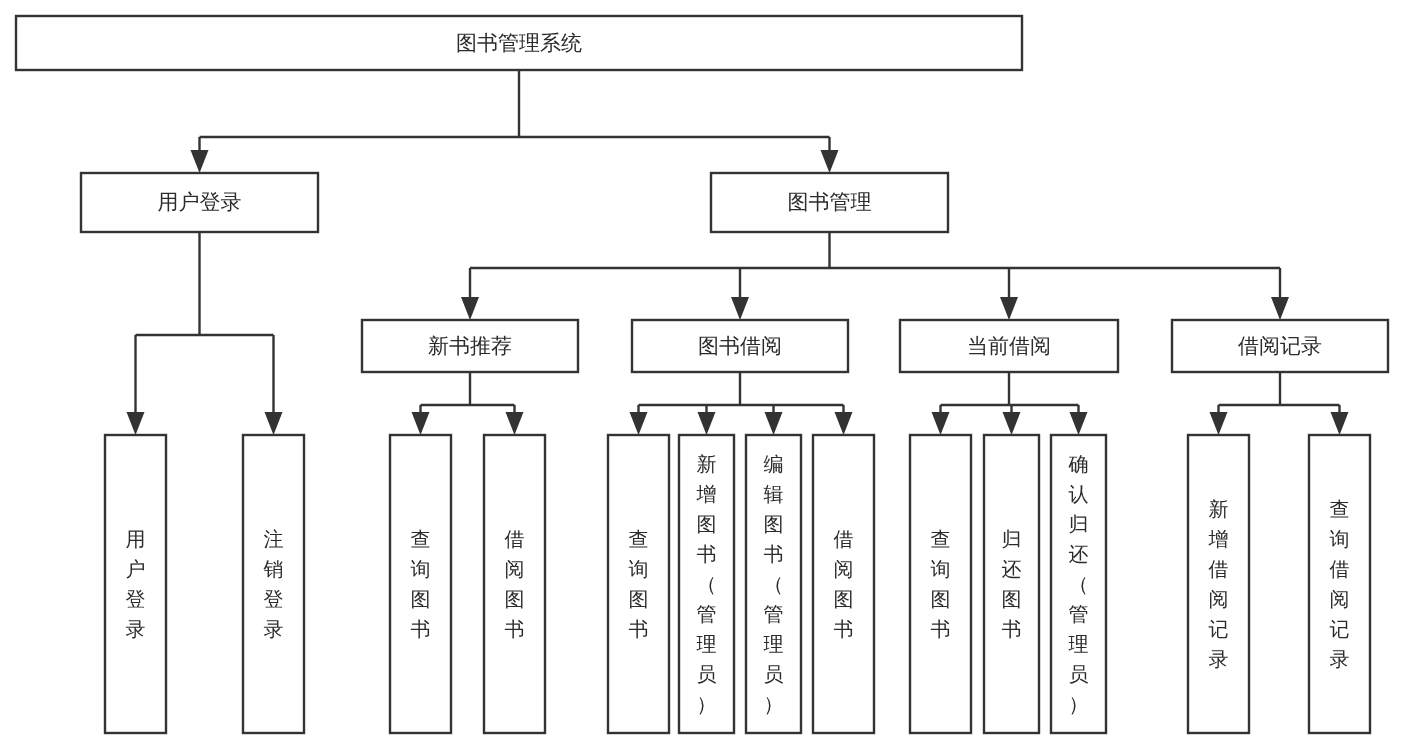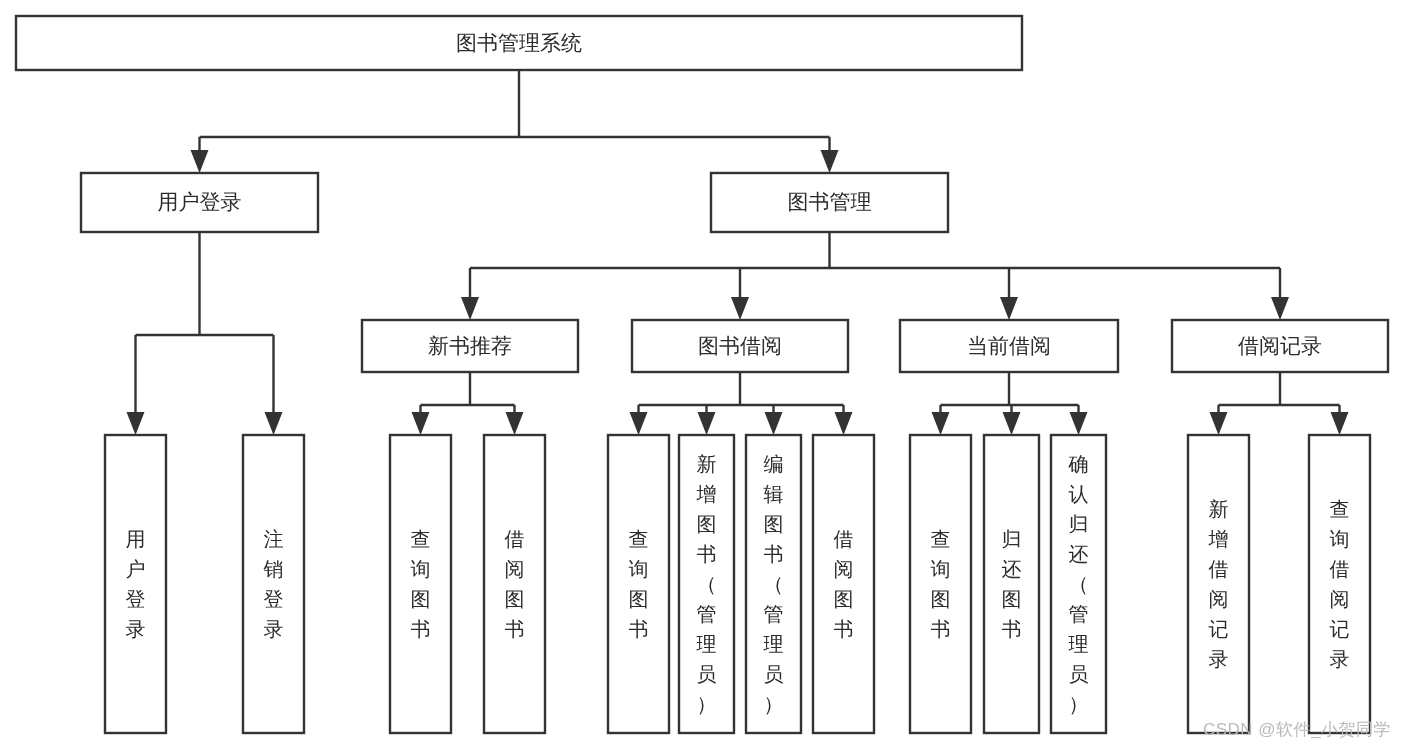--- a/index.html
+++ b/index.html
@@ -203,14 +203,13 @@
         <g>
           <rect x="1188" y="435" width="61" height="298" class="node-box" rx="0"></rect>
           <text x="1218.5" y="515.6" class="node-label-vertical"><tspan x="1218.5" dy="0">新</tspan><tspan x="1218.5" dy="30">增</tspan><tspan x="1218.5" dy="30">借</tspan><tspan x="1218.5" dy="30">阅</tspan><tspan x="1218.5" dy="30">记</tspan><tspan x="1218.5" dy="30">录</tspan></text>
         </g>
         <g>
           <rect x="1309" y="435" width="61" height="298" class="node-box" rx="0"></rect>
           <text x="1339.5" y="515.6" class="node-label-vertical"><tspan x="1339.5" dy="0">查</tspan><tspan x="1339.5" dy="30">询</tspan><tspan x="1339.5" dy="30">借</tspan><tspan x="1339.5" dy="30">阅</tspan><tspan x="1339.5" dy="30">记</tspan><tspan x="1339.5" dy="30">录</tspan></text>
         </g>
       </g>
   </svg>
-  <div class="watermark">CSDN @软件_小贺同学</div>
 </div>
 
 </body></html>

